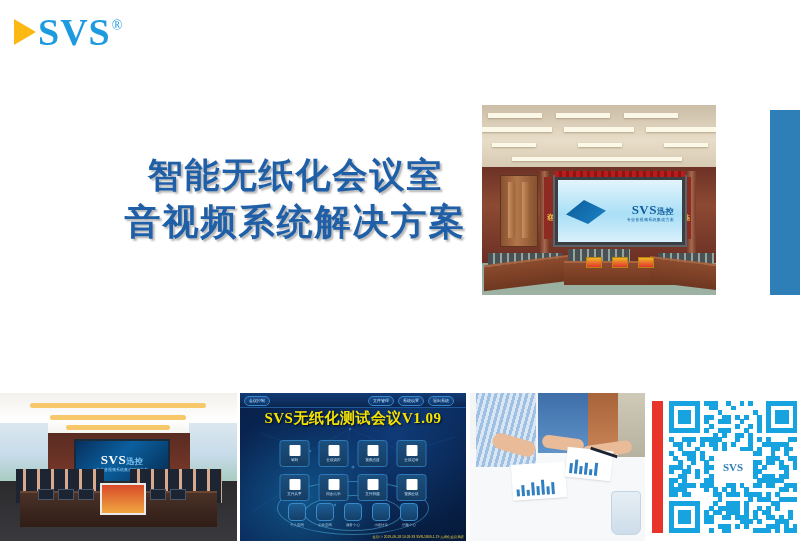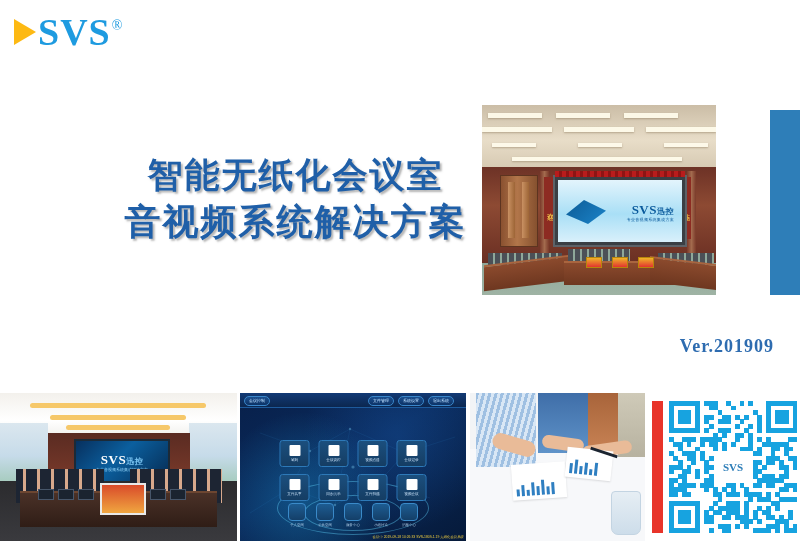--- a/index.html
+++ b/index.html
@@ -421,21 +421,20 @@
   <div class="chairs" style="left:176px;top:148px;width:56px;"></div>
   <div class="tbl" style="left:168px;top:155px;width:66px;height:24px;transform:skewY(7deg);"></div>
   <div class="flag" style="left:104px;top:152px;"></div>
   <div class="flag" style="left:130px;top:152px;"></div>
   <div class="flag" style="left:156px;top:152px;"></div>
 </div>
 
 <div id="right-bar"></div>
 
 <div id="company">
-  <div class="ver">Ver.201909</div>
 </div>
 
 <div id="strip">
 
   <div class="cell" id="cell-room">
     <div class="c-ceiling">
       <div class="cove" style="left:30px;top:10px;width:176px;"></div>
       <div class="cove" style="left:50px;top:22px;width:136px;"></div>
       <div class="cove" style="left:66px;top:32px;width:104px;"></div>
     </div>
@@ -477,20 +476,21 @@
           <circle cx="165" cy="60" r="1.2"></circle>
         <circle cx="113" cy="74" r="1.6"></circle>
       </g>
     </svg>
     <div class="topbar"></div>
     <div class="pill" style="left:4px;width:24px;">会议控制</div>
     <div class="pill" style="left:128px;width:24px;">文件管理</div>
     <div class="pill" style="left:158px;width:24px;">系统设置</div>
     <div class="pill" style="left:188px;width:24px;">退出系统</div>
 
+    <div class="ui-title">SVS无纸化测试会议V1.09</div>
 
     <div class="arc"></div>
     <div class="arc arc2"></div>
 
     <div class="grid">
       <div class="gbtn">
         <span class="ic"></span>
         <span class="lb">签到</span>
       </div>
       <div class="gbtn">

